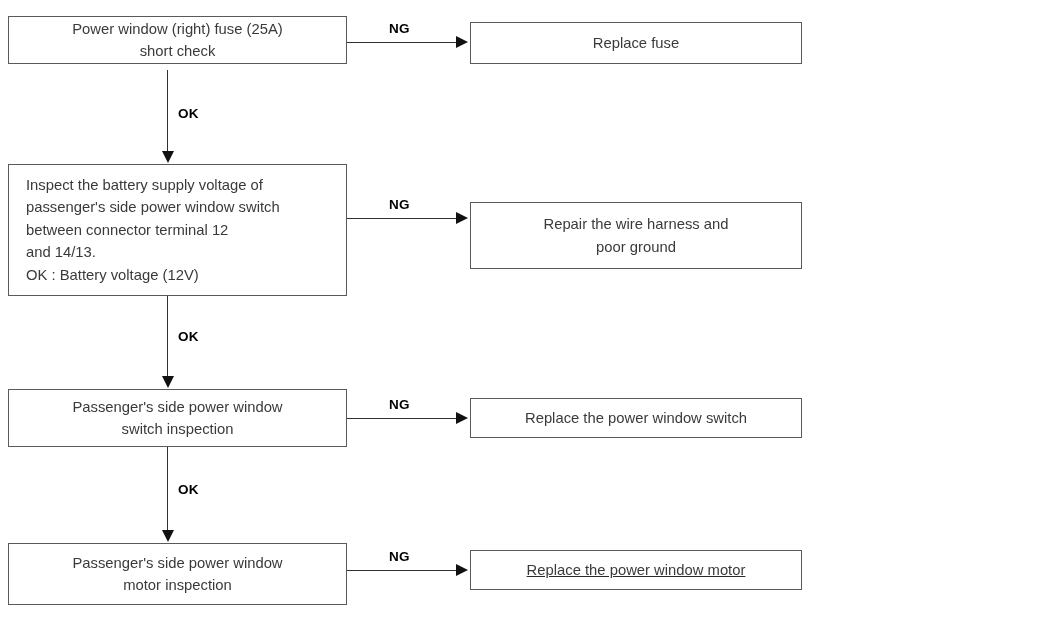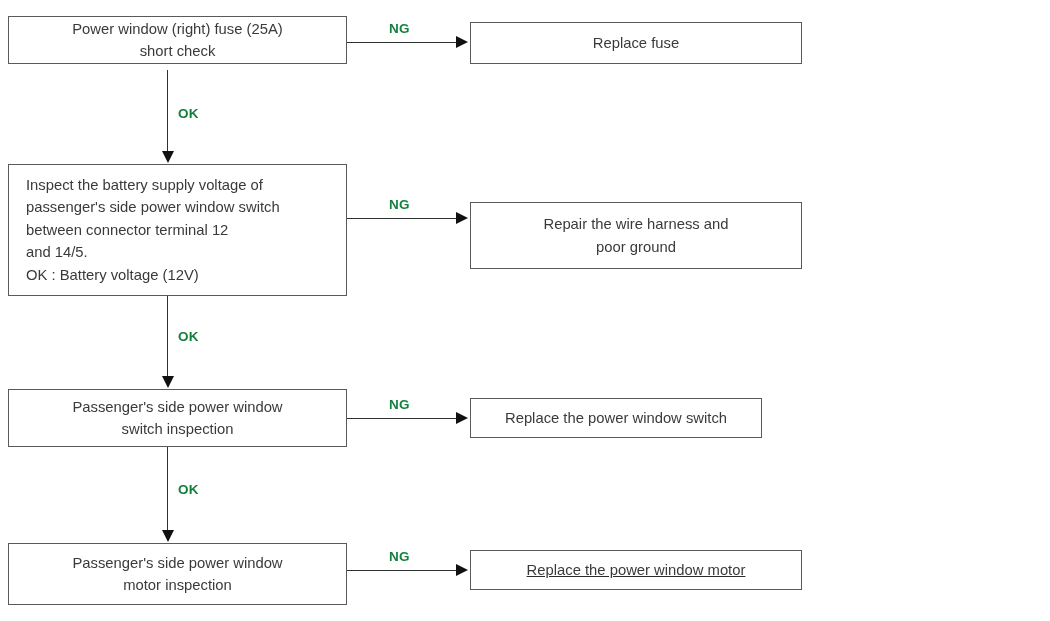--- a/index.html
+++ b/index.html
@@ -35,21 +35,21 @@
     padding: 0 10px;
   }
   .center .box-text { text-align: center; }
   .left .box-text { text-align: left; padding-left: 17px; }
 
   
   .flow-label {
     position: absolute;
     font-size: 13.5px;
     font-weight: bold;
-    color: #15803d;
+    color: #000000;
     letter-spacing: 0.2px;
   }
 
   
   .h-line {
     position: absolute;
     height: 1.4px;
     background: #303030;
   }
   .h-arrow {
@@ -94,21 +94,21 @@
   </div>
 
   <div class="v-line" style="left:167px; top:70px; height:82px;"></div>
   <div class="v-arrow" style="left:162px; top:151px;"></div>
   <div class="flow-label" style="left:178px; top:106px;">OK</div>
 
   <div class="box left" style="left:8px; top:164px; width:339px; height:132px;">
     <div class="box-text">Inspect the battery supply voltage of
 passenger's side power window switch
 between connector terminal 12
-and 14/5.
+and 14/13.
 OK : Battery voltage (12V)</div>
   </div>
 
   <div class="h-line" style="left:347px; top:218px; width:111px;"></div>
   <div class="h-arrow" style="left:456px; top:212px;"></div>
   <div class="flow-label" style="left:389px; top:197px;">NG</div>
 
   <div class="box center" style="left:470px; top:186px; width:332px; height:67px;margin-top:16px;">
     <div class="box-text">Repair the wire harness and
 poor ground</div>
@@ -120,21 +120,21 @@
 
   <div class="box center" style="left:8px; top:389px; width:339px; height:58px;">
     <div class="box-text">Passenger's side power window
 switch inspection</div>
   </div>
 
   <div class="h-line" style="left:347px; top:418px; width:111px;"></div>
   <div class="h-arrow" style="left:456px; top:412px;"></div>
   <div class="flow-label" style="left:389px; top:397px;">NG</div>
 
-  <div class="box center" style="left:470px; top:398px; width:292px; height:40px;">
+  <div class="box center" style="left:470px; top:398px; width:332px; height:40px;">
     <div class="box-text">Replace the power window switch</div>
   </div>
 
   <div class="v-line" style="left:167px; top:447px; height:84px;"></div>
   <div class="v-arrow" style="left:162px; top:530px;"></div>
   <div class="flow-label" style="left:178px; top:482px;">OK</div>
 
   <div class="box center" style="left:8px; top:543px; width:339px; height:62px;">
     <div class="box-text">Passenger's side power window
 motor inspection</div>

